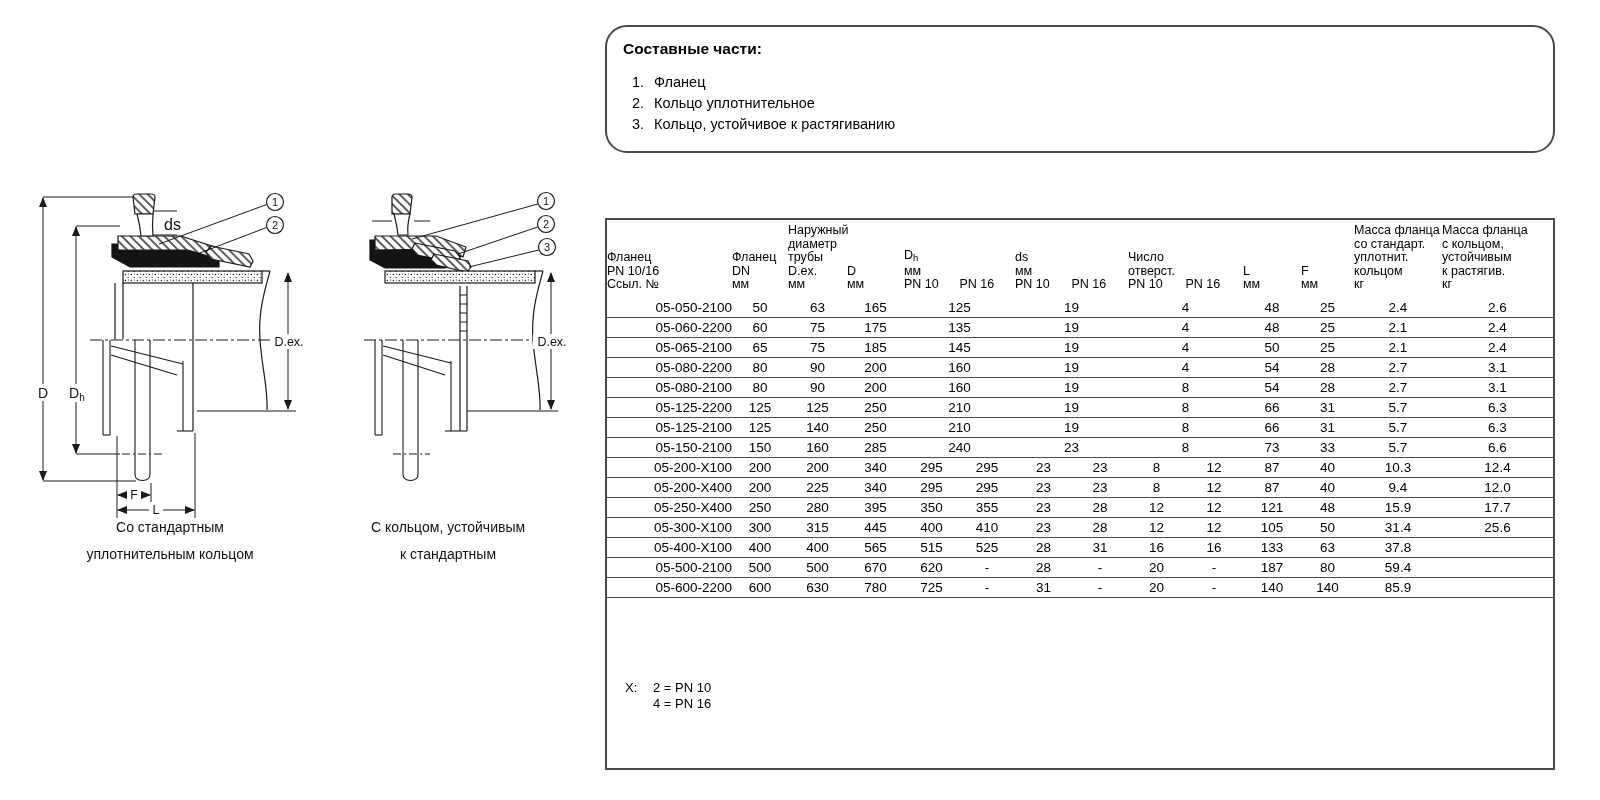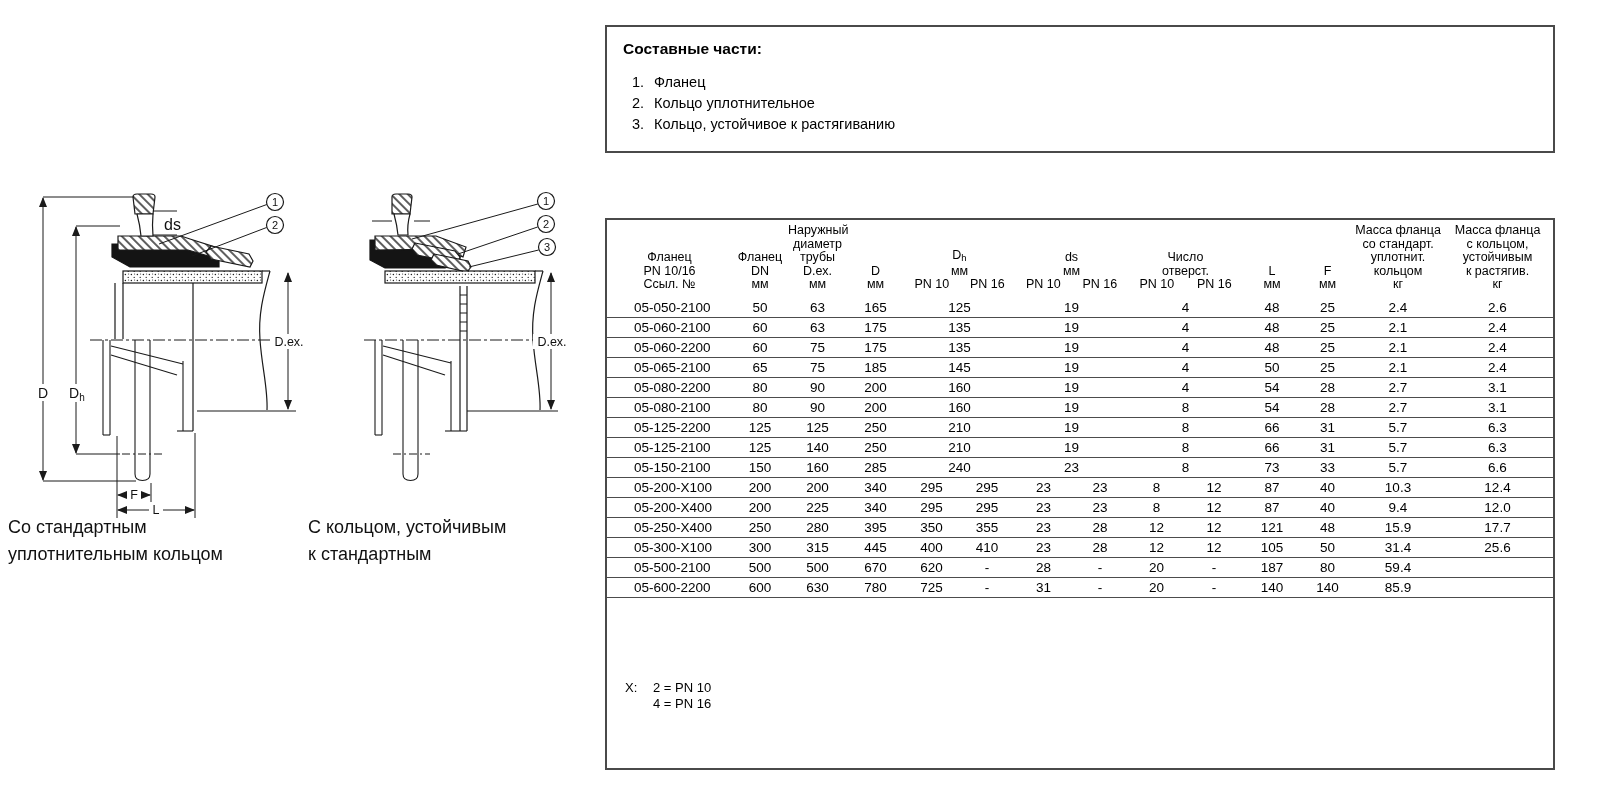--- a/index.html
+++ b/index.html
@@ -5,62 +5,62 @@
   html,body{margin:0;padding:0;}
   body{
     width:1600px;height:800px;position:relative;background:#ffffff;
     font-family:"Liberation Sans", sans-serif;color:#111;
     -webkit-font-smoothing:antialiased;
   }
   .panel{
     position:absolute;left:605px;width:950px;box-sizing:border-box;
     border:2px solid #4a4a4a;background:#fff;
   }
-  #components-box{top:25px;height:128px;}
+  #components-box{top:25px;height:128px;border-radius:22px;}
   #table-box{top:218px;height:552px;}
 
   
   #components-box h3{
     margin:13px 0 0 16px;font-size:15.5px;font-weight:bold;color:#000;
   }
   #components-list{list-style:none;margin:14px 0 0 0;padding:0 0 0 25px;}
   #components-list li{display:flex;font-size:14.5px;line-height:21px;color:#000;}
   #components-list .num{width:22px;}
 
   
   #spec-table{
     position:absolute;left:0;top:4px;width:946px;
     border-collapse:collapse;table-layout:fixed;
   }
   #spec-table th{
     vertical-align:bottom;padding:0 0 6px 0;font-weight:normal;
-    font-size:12.5px;line-height:13.5px;text-align:center;color:#000;
+    font-size:12.5px;line-height:13.5px;text-align:left;color:#000;
   }
   #spec-table th .pn-row{display:flex;}
   #spec-table th .pn-row span{width:50%;}
   #spec-table td{
     height:19px;border-bottom:1px solid #4c4c4c;
     font-size:13.5px;text-align:center;color:#000;padding:0;
     white-space:nowrap;overflow:hidden;
   }
-  #spec-table td.ref-cell{text-align:left;padding-left:27px;}
+  #spec-table td.ref-cell{text-align:right;padding-left:27px;}
   sub.hsub{font-size:9.5px;vertical-align:-2px;}
 
   .footnote{
     position:absolute;left:18px;top:460px;display:flex;
     font-size:13px;line-height:16px;color:#000;
   }
   .footnote .xcol{width:28px;}
 
   
   .drawing{position:absolute;}
   #drawing-left{left:22px;top:183px;}
   #drawing-right{left:350px;top:183px;}
   .caption{
-    position:absolute;font-size:18px;line-height:27px;color:#111;
+    position:absolute;text-align:center;font-size:14px;line-height:27px;color:#111;
   }
   #caption-left{left:8px;top:514px;width:324px;}
   #caption-right{left:308px;top:514px;width:280px;}
   svg text{font-family:"Liberation Sans", sans-serif;fill:#111;}
 </style>
 </head>
 <body>
 
 <svg id="drawing-left" class="drawing" width="310" height="338" viewBox="0 0 310 338">
   <defs>
@@ -365,33 +365,20 @@
           <td class="num-cell">165</td>
           <td colspan="2" class="num-cell">125</td>
           <td colspan="2" class="num-cell">19</td>
           <td colspan="2" class="num-cell">4</td>
           <td class="num-cell">48</td>
           <td class="num-cell">25</td>
           <td class="num-cell">2.4</td>
           <td class="num-cell">2.6</td>
         </tr>
         <tr>
-          <td class="ref-cell">05-060-2100</td>
-          <td class="num-cell">60</td>
-          <td class="num-cell">63</td>
-          <td class="num-cell">175</td>
-          <td colspan="2" class="num-cell">135</td>
-          <td colspan="2" class="num-cell">19</td>
-          <td colspan="2" class="num-cell">4</td>
-          <td class="num-cell">48</td>
-          <td class="num-cell">25</td>
-          <td class="num-cell">2.1</td>
-          <td class="num-cell">2.4</td>
-        </tr>
-        <tr>
           <td class="ref-cell">05-060-2200</td>
           <td class="num-cell">60</td>
           <td class="num-cell">75</td>
           <td class="num-cell">175</td>
           <td colspan="2" class="num-cell">135</td>
           <td colspan="2" class="num-cell">19</td>
           <td colspan="2" class="num-cell">4</td>
           <td class="num-cell">48</td>
           <td class="num-cell">25</td>
           <td class="num-cell">2.1</td>
@@ -533,20 +520,36 @@
           <td class="num-cell">23</td>
           <td class="num-cell">28</td>
           <td class="num-cell">12</td>
           <td class="num-cell">12</td>
           <td class="num-cell">105</td>
           <td class="num-cell">50</td>
           <td class="num-cell">31.4</td>
           <td class="num-cell">25.6</td>
         </tr>
         <tr>
+          <td class="ref-cell">05-400-X100</td>
+          <td class="num-cell">400</td>
+          <td class="num-cell">400</td>
+          <td class="num-cell">565</td>
+          <td class="num-cell">515</td>
+          <td class="num-cell">525</td>
+          <td class="num-cell">28</td>
+          <td class="num-cell">31</td>
+          <td class="num-cell">16</td>
+          <td class="num-cell">16</td>
+          <td class="num-cell">133</td>
+          <td class="num-cell">63</td>
+          <td class="num-cell">37.8</td>
+          <td class="num-cell"></td>
+        </tr>
+        <tr>
           <td class="ref-cell">05-500-2100</td>
           <td class="num-cell">500</td>
           <td class="num-cell">500</td>
           <td class="num-cell">670</td>
           <td class="num-cell">620</td>
           <td class="num-cell">-</td>
           <td class="num-cell">28</td>
           <td class="num-cell">-</td>
           <td class="num-cell">20</td>
           <td class="num-cell">-</td>

